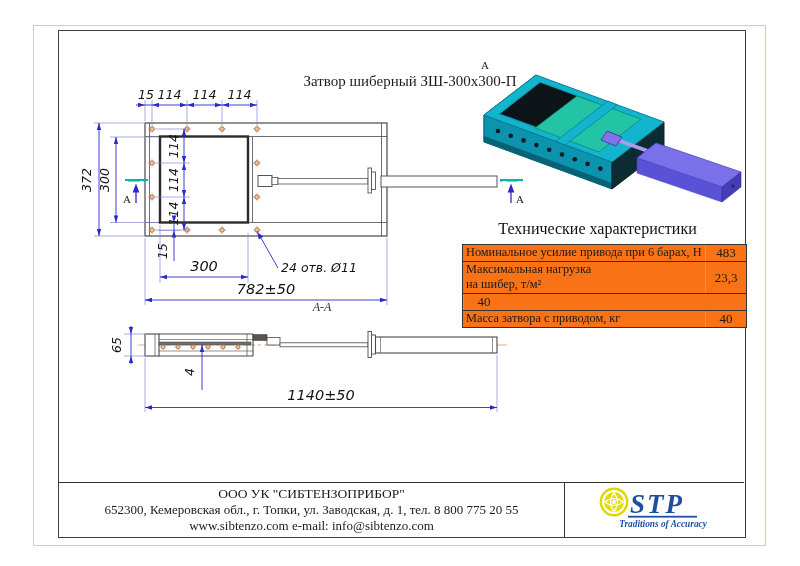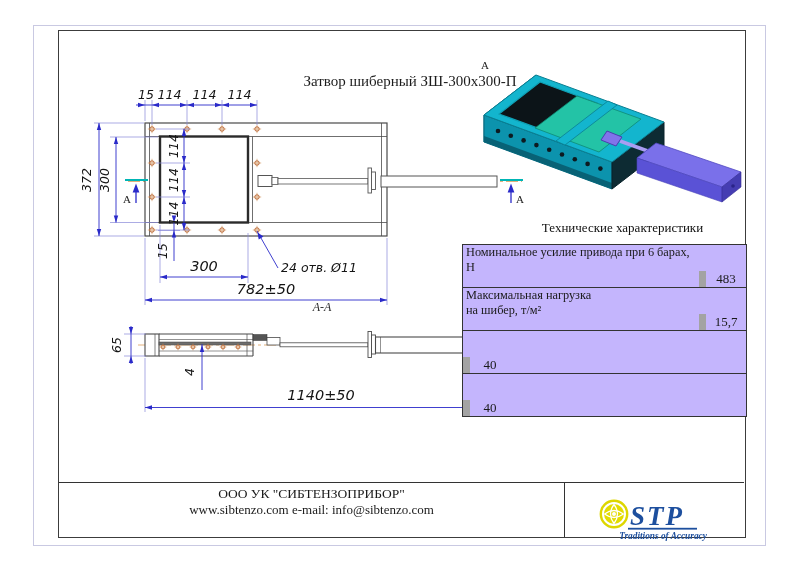--- a/index.html
+++ b/index.html
@@ -6,38 +6,38 @@
   #sheet{position:relative;width:800px;height:566px;background:#fff;overflow:hidden;
          font-family:"Liberation Serif",serif;color:#1a1a1a;}
   .border-outer{position:absolute;left:33px;top:25px;width:731px;height:519px;
                 border:1px solid #c9c9e2;}
   .border-inner{position:absolute;left:58px;top:30px;width:686px;height:506px;
                 border:1.4px solid #3c3c3c;}
   #svg-canvas{position:absolute;left:0;top:0;}
   .page-title{position:absolute;left:230px;top:45px;width:360px;text-align:center;
               font-size:15px;color:#1c1c1c;margin-top:28px;}
   .iso-label{position:absolute;left:481px;top:59px;font-size:11px;color:#222;}
-  .spec-title{position:absolute;left:481px;top:220px;width:283px;text-align:center;
-              font-size:13px;color:#111;}
+  .spec-title{position:absolute;left:456px;top:220px;width:283px;text-align:center;
+              font-size:16px;color:#111;}
   .spec-table{position:absolute;left:462px;top:244px;width:283px;border:1px solid #333;
-              background:#c4b5fd;}
+              background:#f97316;}
   .spec-row{display:flex;border-top:1px solid #333;align-items:stretch;}
   .spec-row:first-child{border-top:none;}
   .spec-label{flex:1;padding:0 2px 1px 3px;font-size:12.3px;line-height:15px;}
   .spec-label .l2{display:block;}
-  .spec-value{width:40px;border-left:7px solid #a3a3a3;display:flex;align-items:center;
-              justify-content:center;font-size:13px;margin-top:26px;}
+  .spec-value{width:40px;border-left:1px solid #a3a3a3;display:flex;align-items:center;
+              justify-content:center;font-size:13px;}
   .footer{position:absolute;left:59px;top:482px;width:685px;height:54px;
           border-top:1.3px solid #333;background:#fff;}
   .footer-left{position:absolute;left:0;top:0;width:505px;height:100%;
                border-right:1.3px solid #333;text-align:center;}
   .footer-line1{margin-top:3px;font-size:13.5px;}
   .footer-line2{font-size:13px;}
   .footer-line3{font-size:13px;text-align:center;}
-  .footer-logo{position:absolute;right:0;top:12px;width:178px;height:54px;}
+  .footer-logo{position:absolute;right:0;top:0;width:178px;height:54px;}
   .dim{font:italic 12.5px "DejaVu Sans",sans-serif;fill:#141414;}
   .dim-lg{font:italic 14.5px "DejaVu Sans",sans-serif;fill:#141414;}
   .sec{font:italic 12px "Liberation Serif",serif;fill:#2a2a2a;}
   .mark{font:11px "Liberation Serif",serif;fill:#222;}
 </style>
 </head>
 <body>
 
 <div id="sheet">
   <div class="border-outer"></div>
@@ -271,33 +271,35 @@
   <div class="spec-table">
     <div class="spec-row">
       <div class="spec-label">Номинальное усилие привода при 6 барах, Н</div>
       <div class="spec-value">483</div>
     </div>
     <div class="spec-row">
       <div class="spec-label">
         <span class="l2">Максимальная нагрузка</span>
         <span class="l2">на шибер, т/м²</span>
       </div>
-      <div class="spec-value">15,7</div>
+      <div class="spec-value">23,3</div>
     </div>
     <div class="spec-row">
       <div class="spec-value">40</div>
     </div>
     <div class="spec-row">
+      <div class="spec-label">Масса затвора с приводом, кг</div>
       <div class="spec-value">40</div>
     </div>
   </div>
 
   <div class="footer">
     <div class="footer-left">
       <div class="footer-line1">ООО УК "СИБТЕНЗОПРИБОР"</div>
+      <div class="footer-line2">652300, Кемеровская обл., г. Топки, ул. Заводская, д. 1, тел. 8 800 775 20 55</div>
       <div class="footer-line3">www.sibtenzo.com e-mail: info@sibtenzo.com</div>
     </div>
     <div class="footer-logo">
       <svg width="178" height="54" viewBox="0 0 178 54" xmlns="http://www.w3.org/2000/svg">
         <g>
           <circle cx="48" cy="19" r="13.2" fill="none" stroke="#ddd600" stroke-width="2.4"></circle>
           <circle cx="48" cy="19" r="10" fill="#e3dc00"></circle>
           <g stroke="#ffffff" stroke-width="1.3" fill="none">
             <path d="M48,9.5 Q41,19 48,28.5"></path>
             <path d="M48,9.5 Q55,19 48,28.5"></path>

